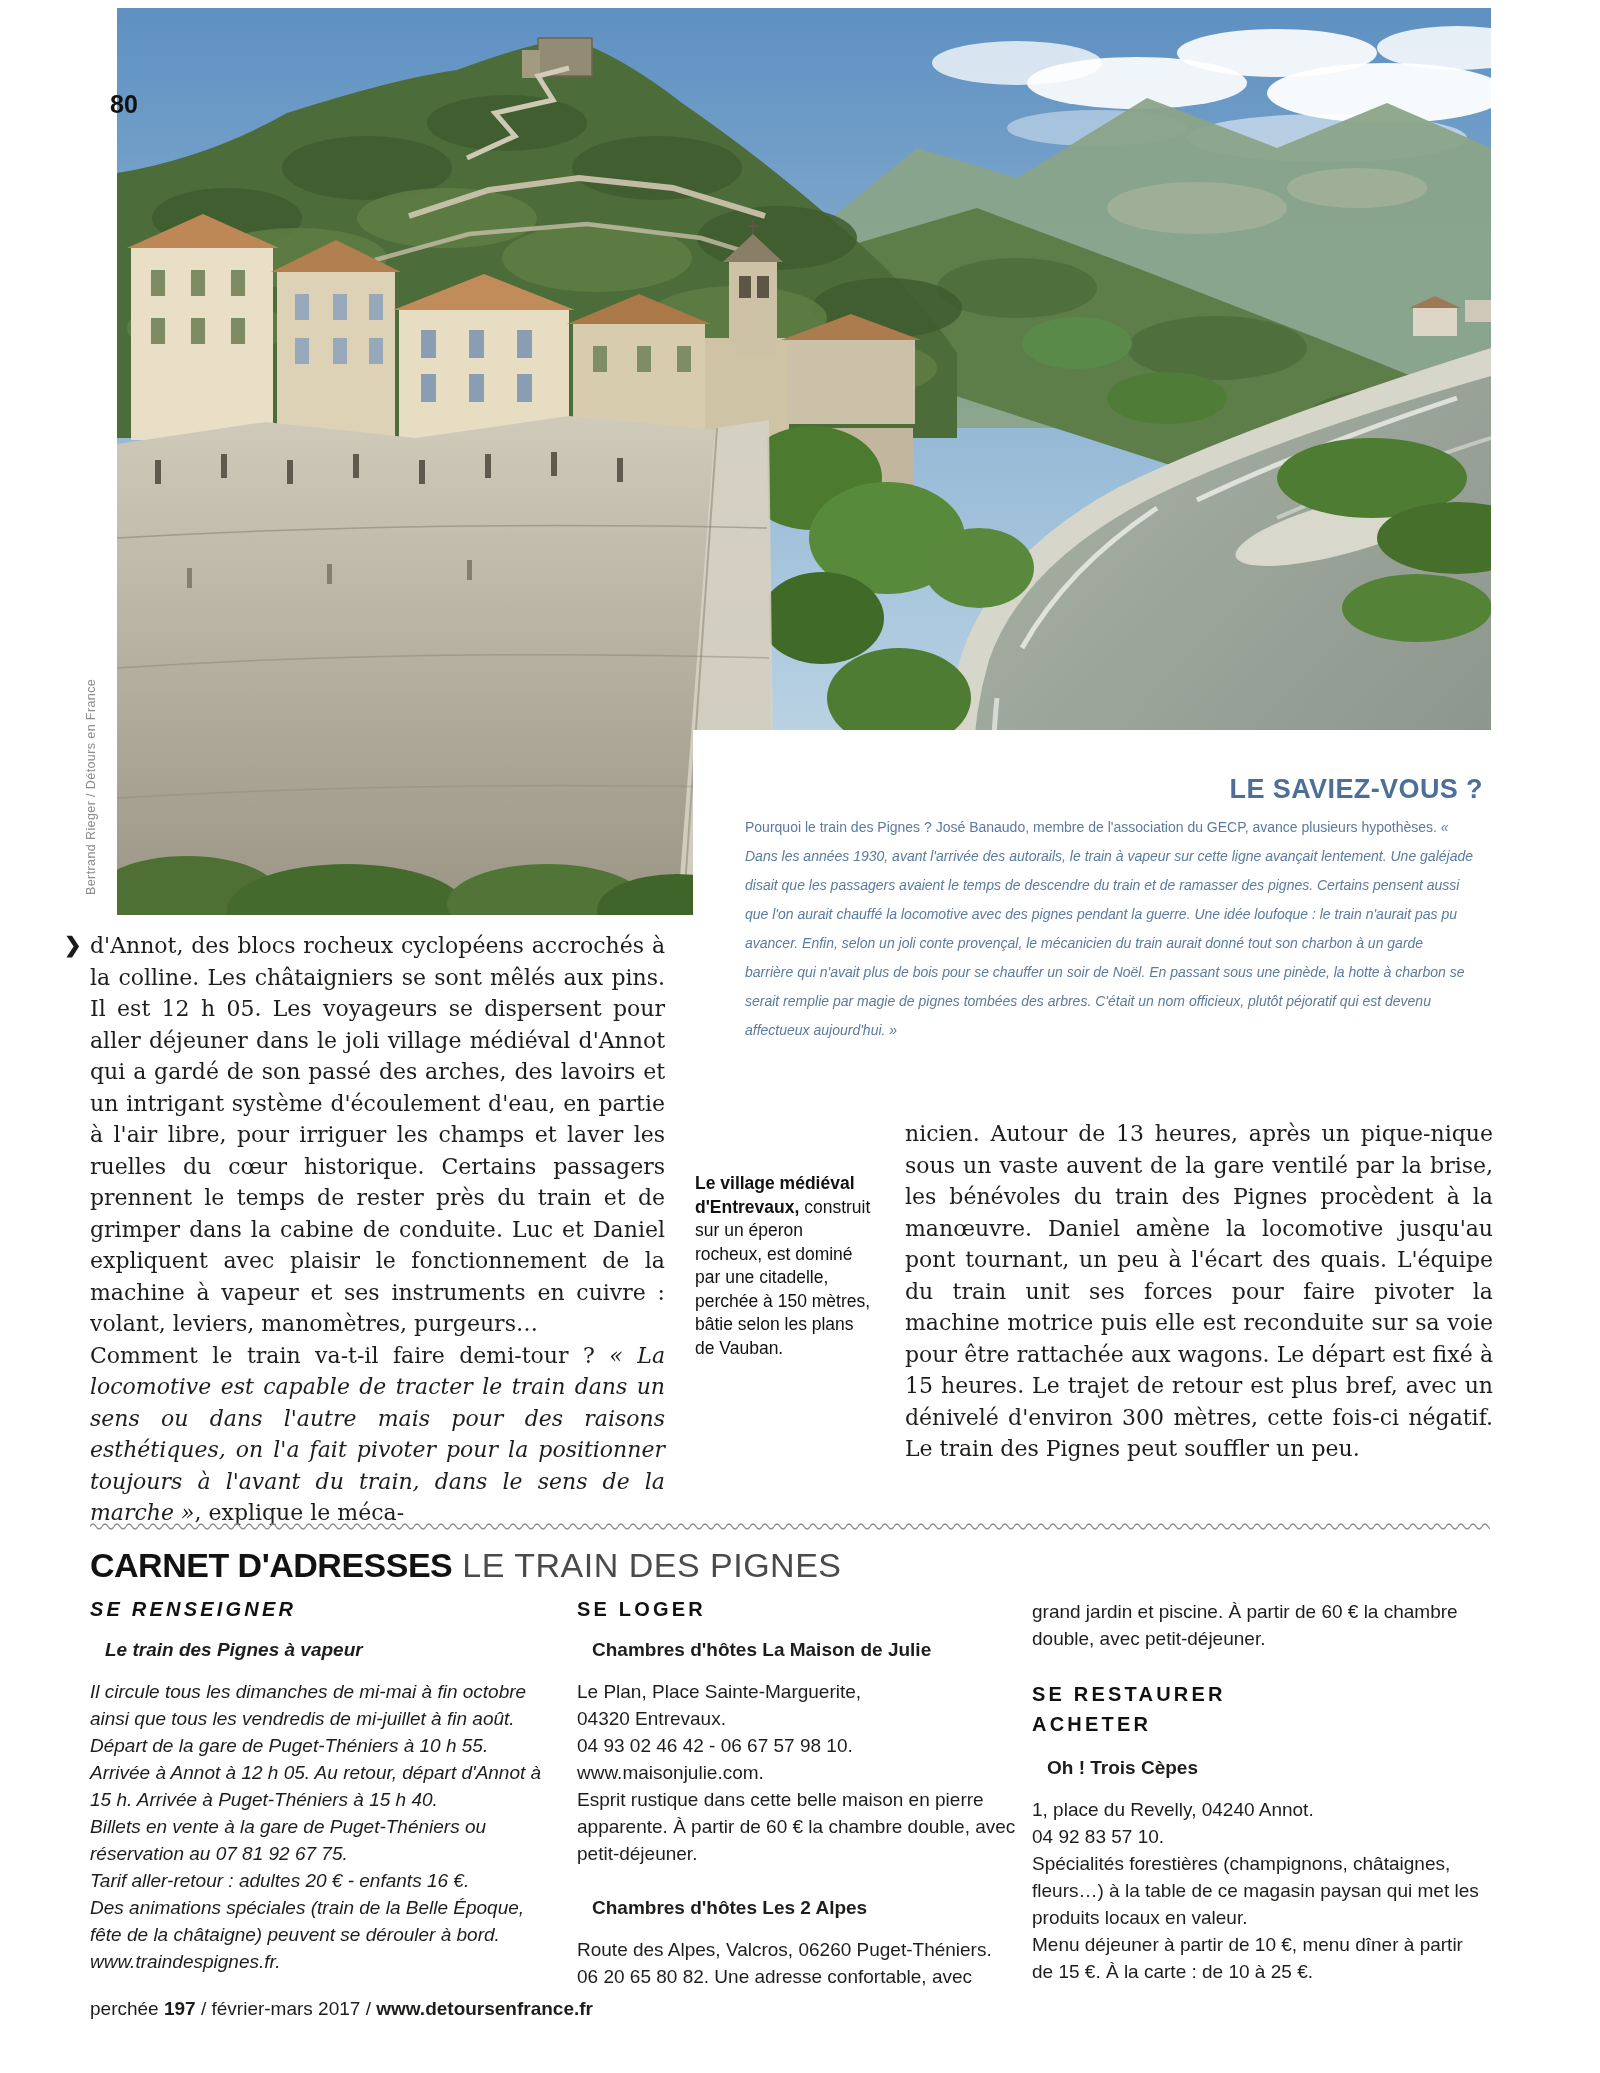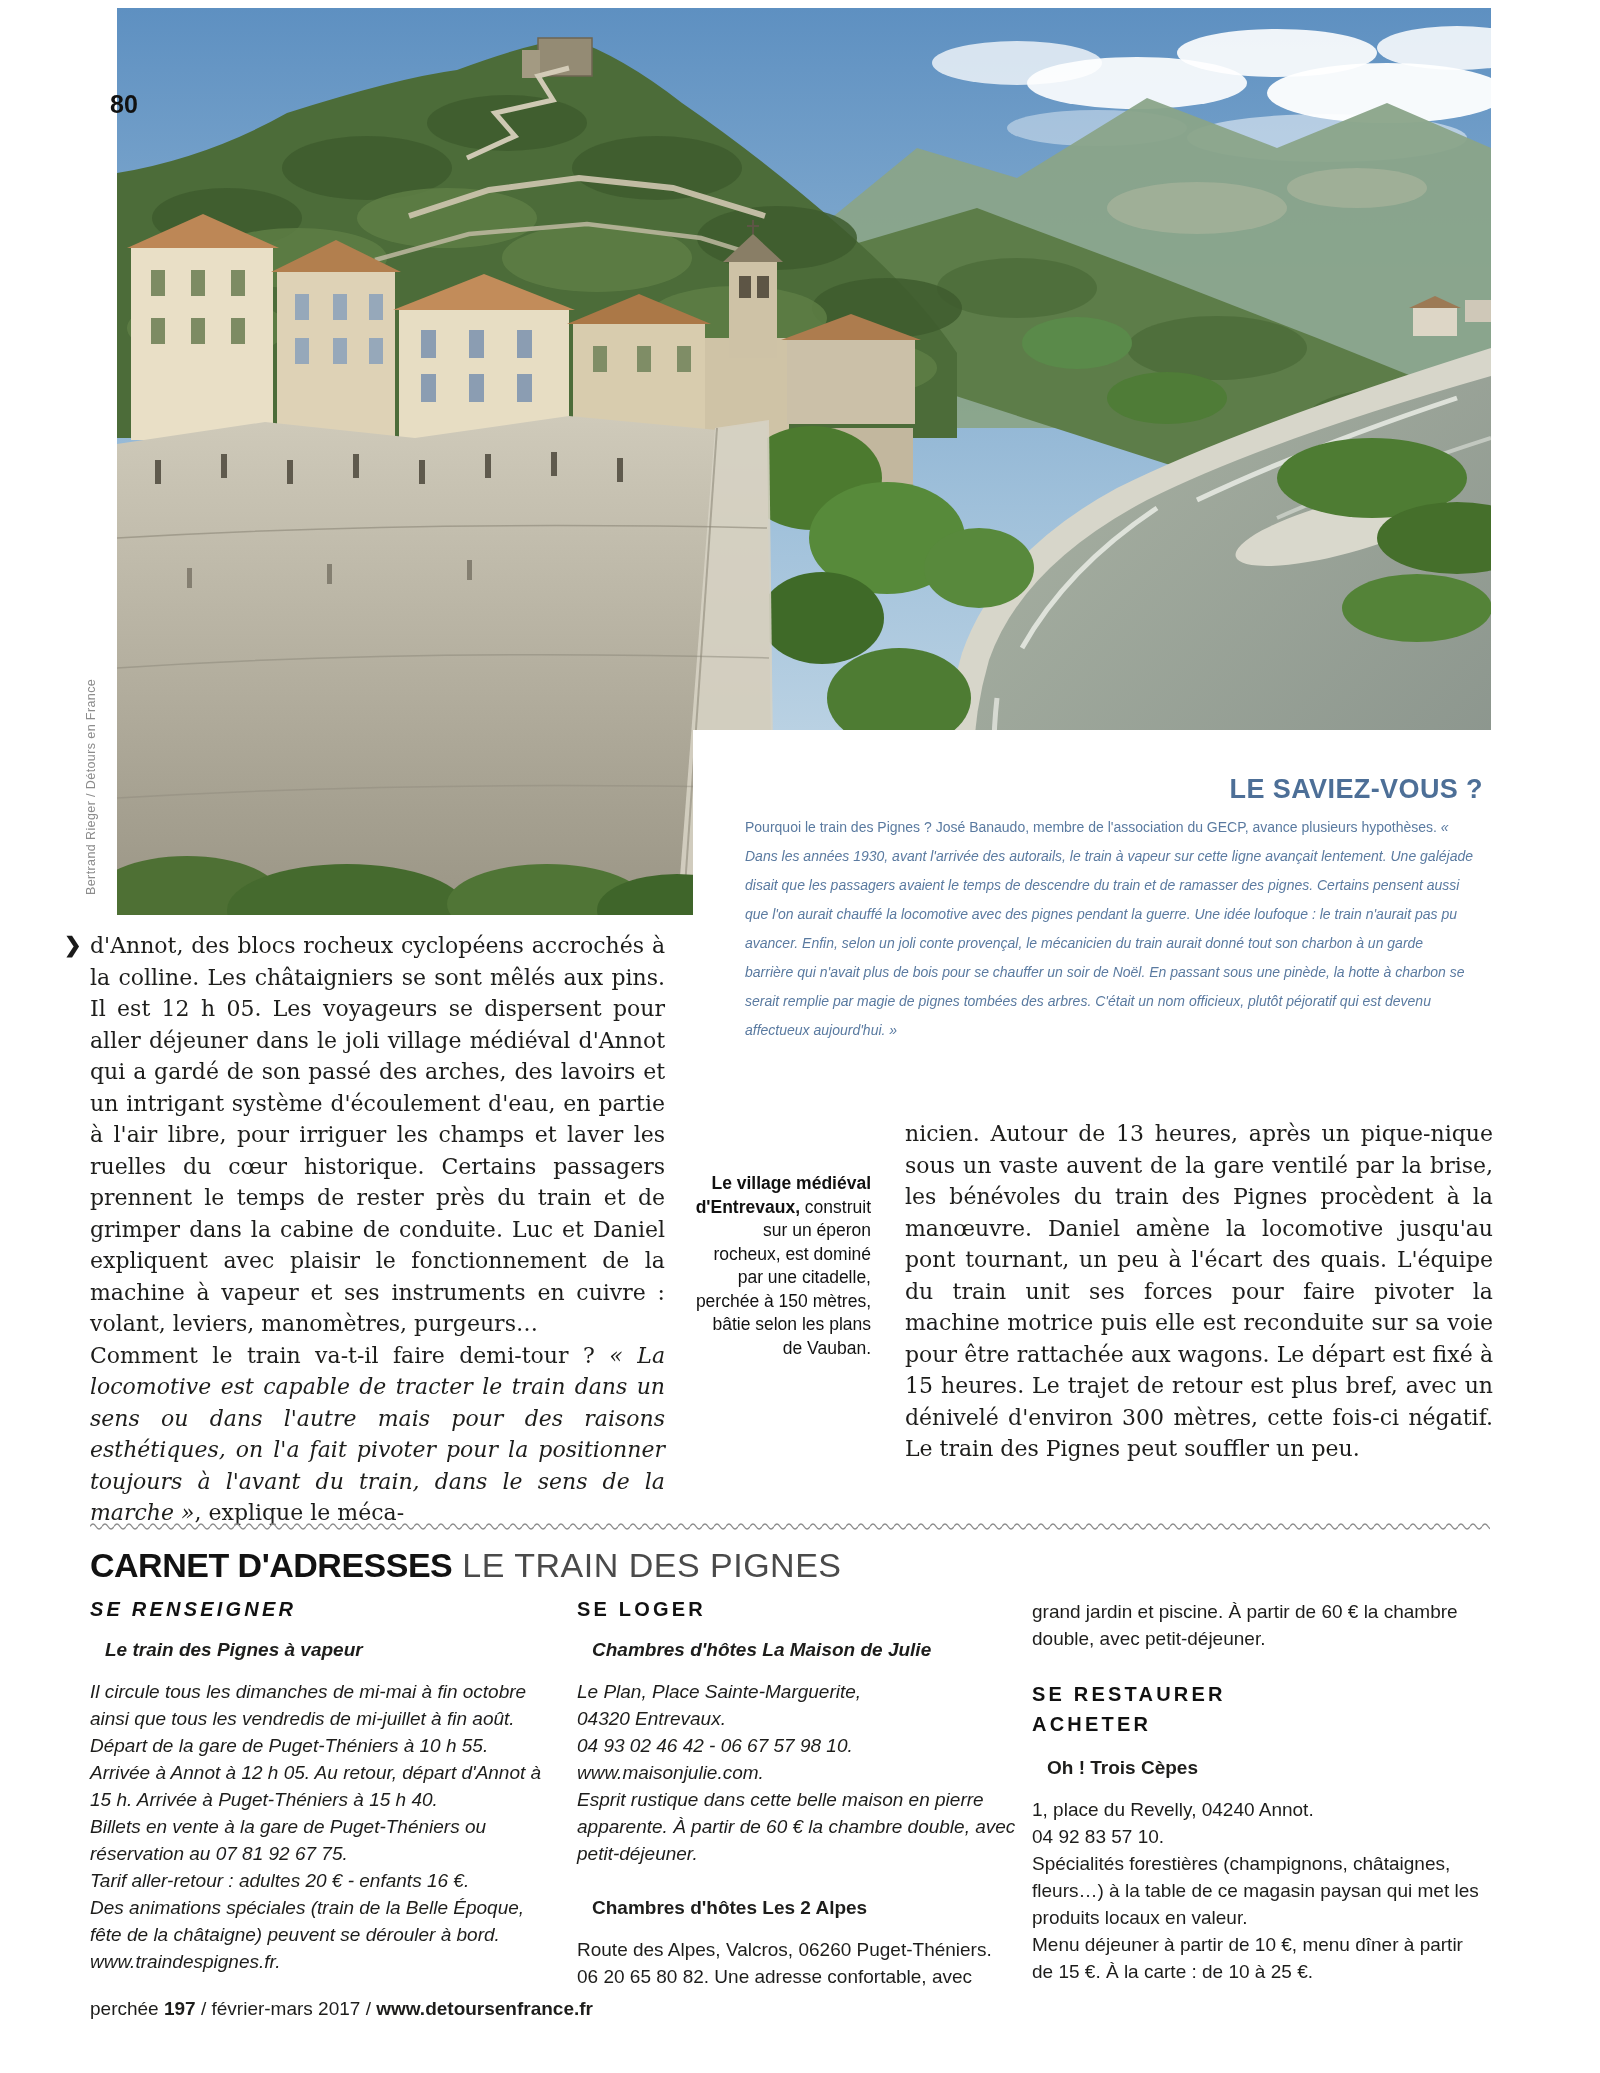--- a/index.html
+++ b/index.html
@@ -18,31 +18,31 @@
   #savoir-text{font-size:14px;line-height:29px;color:#5a7aa0;margin:0;width:730px;}
   #savoir-text .it{font-style:italic;}
   
   .bodycol{font-family:"DejaVu Serif",serif;font-size:22px;line-height:31.5px;
            text-align:justify;color:#1d1d1b;}
   .bodycol p{margin:0;}
   .bodycol .it{font-style:italic;}
   #col-left{left:90px;top:930px;width:575px;}
   #col-right{left:905px;top:1118px;width:588px;}
   #cont-arrow{left:64px;top:933px;font-size:21px;font-weight:bold;color:#1a1a1a;}
-  #caption{left:695px;top:1172px;width:176px;font-size:17.5px;line-height:23.5px;color:#111;text-align:right;}
+  #caption{left:695px;top:1172px;width:176px;font-size:17.5px;line-height:23.5px;color:#111;}
   #caption b{font-weight:bold;}
   
   #wave{left:90px;top:1520px;}
   #carnet-title{left:90px;top:1546px;font-size:34px;white-space:nowrap;}
   #carnet-title .bold{font-weight:bold;color:#121212;letter-spacing:-.5px;}
   #carnet-title .light{font-weight:normal;color:#4a4a4a;margin-left:10px;letter-spacing:.5px;}
   .cheading{font-size:20px;font-weight:bold;letter-spacing:3.2px;color:#111;margin:0 0 10px 0;}
   .cname{font-size:19px;font-weight:bold;margin:15px;line-height:27px;}
   .ctext{font-size:19px;line-height:27px;margin:0 0 0 0;white-space:pre-line;}
-  .centry{margin-bottom:27px;font-style:italic;}
+  .centry{margin-bottom:27px;}
   #carnet-col1{left:90px;top:1598px;width:468px;font-style:italic;}
   #carnet-col2{left:577px;top:1598px;width:455px;}
   #carnet-col3{left:1032px;top:1598px;width:452px;}
   #carnet-col3 .cheading{line-height:30px;white-space:pre-line;margin-top:27px;}
   
   #footer{left:90px;top:1998px;font-size:19px;color:#1d1d1b;}
   #footer .b{font-weight:bold;}
 </style>
 </head>
 <body>

